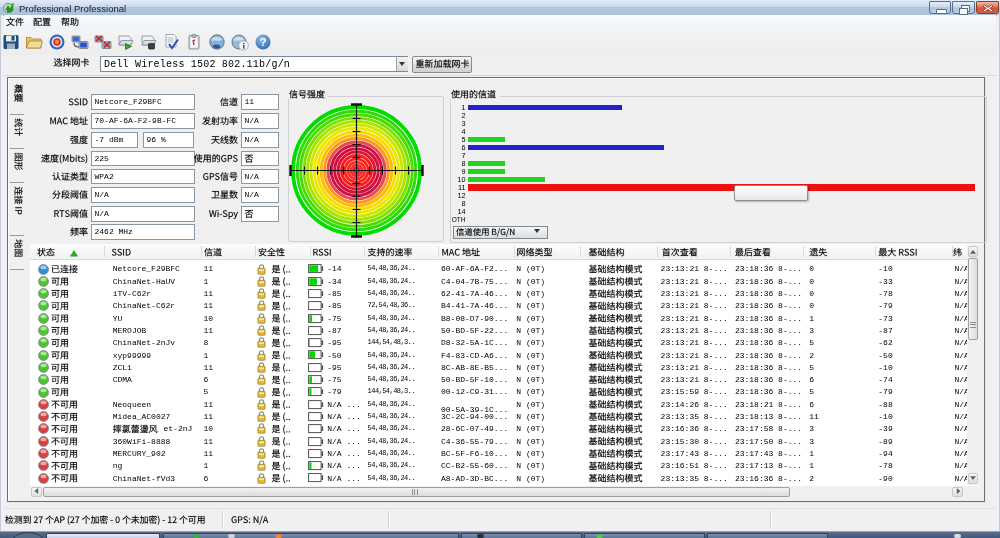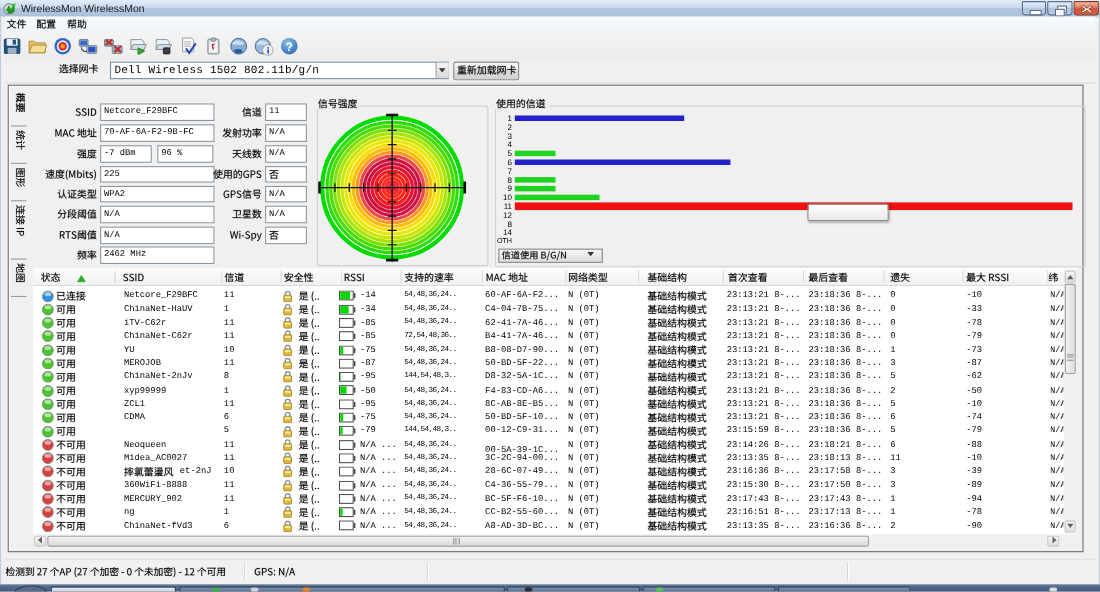--- a/index.html
+++ b/index.html
@@ -5,21 +5,21 @@
     <div style="position:absolute;left:0;top:15px;width:3px;height:516px;background:#eef0f3"></div>
     <div style="position:absolute;left:0;top:15px;width:1px;height:516px;background:#c2cbd6"></div>
     <div style="position:absolute;left:997px;top:15px;width:3px;height:516px;background:#eef0f3"></div>
     <div style="position:absolute;left:999px;top:15px;width:1px;height:516px;background:#c2cbd6"></div>
     <svg style="position:absolute;left:3px;top:2px" width="12" height="12" viewBox="0 0 12 12">
 <circle cx="5" cy="6" r="4.6" fill="#cfd8cf" stroke="#6a766a" stroke-width="0.8"></circle>
 <path d="M2 8 L5 3 L7 6 L10 1.5 L10.5 9 Z" fill="#1ea01e"></path>
 <path d="M7.2 2 L11 1 L10.6 5 Z" fill="#30c030"></path>
 <rect x="4" y="7" width="5" height="3.4" rx="0.6" fill="#2f8f2f"></rect>
 </svg>
-    <div style="position:absolute;left:19px;top:2.7px;font:9.5px Liberation Sans,sans-serif;color:#1c1c1c">WirelessMon WirelessMon</div>
+    <div style="position:absolute;left:19px;top:2.7px;font:9.5px Liberation Sans,sans-serif;color:#1c1c1c">Professional Professional</div>
     <div style="position:absolute;left:928.5px;top:1px;width:22.5px;height:13px;background:linear-gradient(#e4edf7 0%,#ccdbee 40%,#aec5e0 55%,#bbcee4 100%);border:1px solid #5d708e;border-radius:1px 1px 3px 3px;box-sizing:border-box">
       <div style="position:absolute;left:6px;top:7px;width:9px;height:3px;background:#fdfeff;border:1px solid #5a6c80;border-radius:1px"></div>
     </div>
     <div style="position:absolute;left:952px;top:1px;width:22.5px;height:13px;background:linear-gradient(#e4edf7 0%,#ccdbee 40%,#aec5e0 55%,#bbcee4 100%);border:1px solid #5d708e;border-radius:1px 1px 3px 3px;box-sizing:border-box">
       <div style="position:absolute;left:8px;top:3.2px;width:7px;height:5px;background:#f8fafc;border:1px solid #5a6c80"></div>
       <div style="position:absolute;left:5.5px;top:5.8px;width:7px;height:5px;background:#f8fafc;border:1px solid #5a6c80"></div>
     </div>
     <div style="position:absolute;left:975.5px;top:1px;width:23px;height:13px;background:linear-gradient(#f0b9a6 0%,#e08060 40%,#cf5436 55%,#d6613f 100%);border:1px solid #8c3a23;border-radius:1px 1px 3px 3px;box-sizing:border-box">
       <svg style="position:absolute;left:0;top:0" width="22" height="12" viewBox="0 0 22 12">
         <path d="M7.5 3 L11 5.5 L14.5 3 L16 4.2 L12.7 6.3 L16 8.5 L14.5 9.8 L11 7.3 L7.5 9.8 L6 8.5 L9.3 6.3 L6 4.2 Z" fill="#fff" stroke="#7a2814" stroke-width="0.7"></path>

